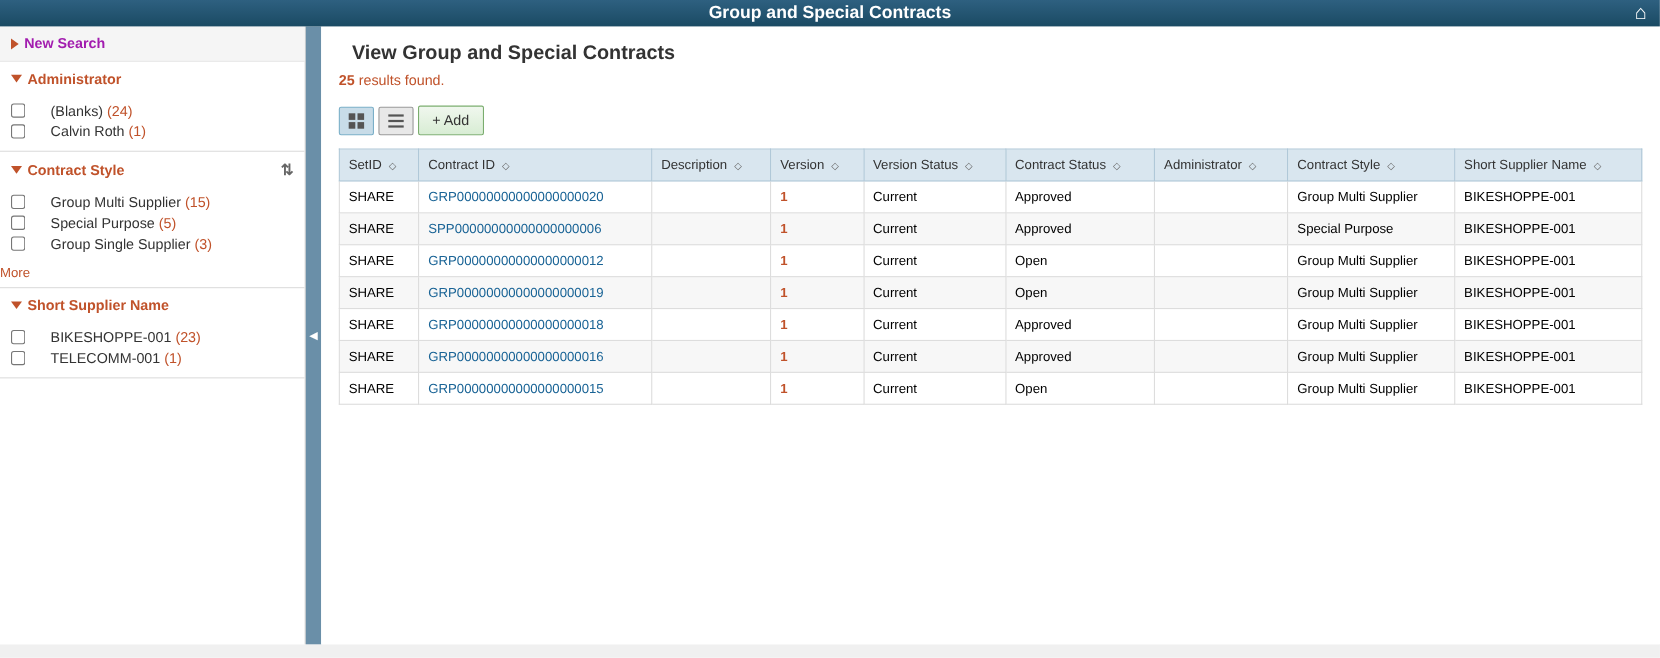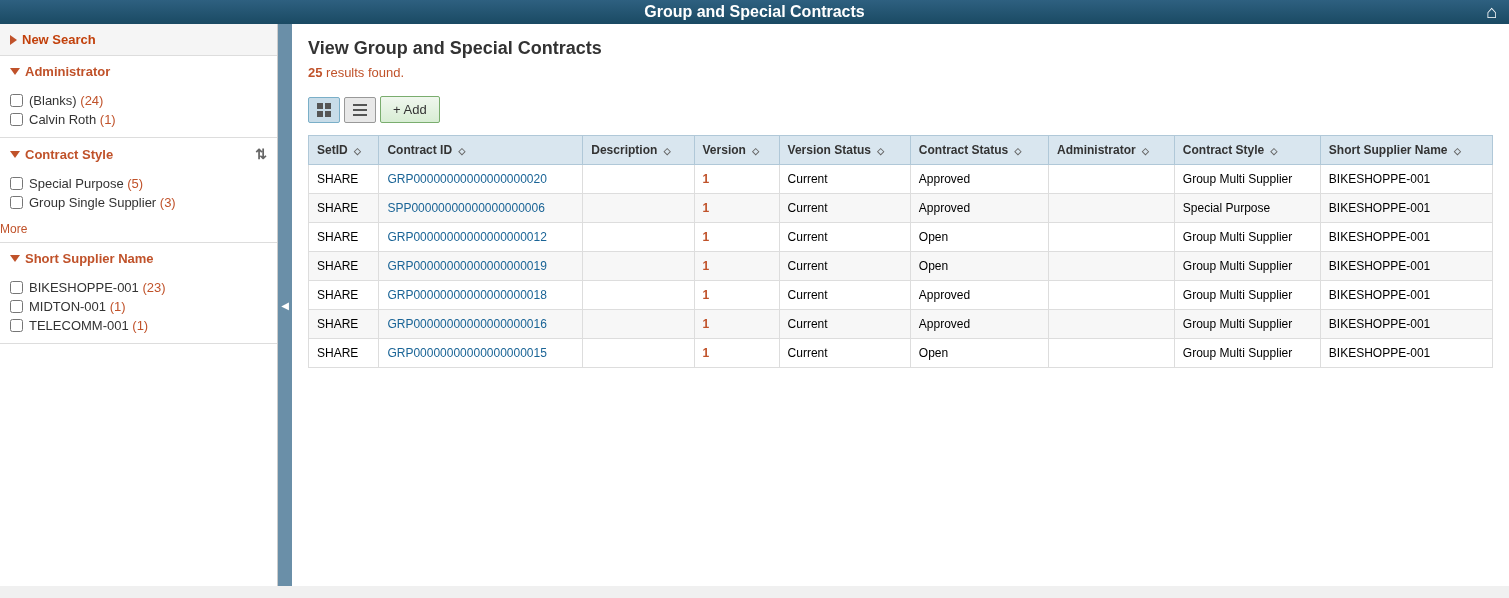--- a/index.html
+++ b/index.html
@@ -52,21 +52,21 @@
 
     .sidebar-section-header {
       padding: 8px 10px;
       font-weight: bold;
       cursor: pointer;
       display: flex;
       align-items: center;
       gap: 5px;
     }
     .sidebar-section-header.new-search {
-      color: #c2410c;
+      color: #a21caf;
       font-size: 13px;
       background: #f5f5f5;
     }
     .sidebar-section-header.collapsible {
       color: #c0522a;
       font-size: 13px;
     }
     .triangle-right {
       display: inline-block;
       width: 0; height: 0;
@@ -81,21 +81,21 @@
       border-right: 5px solid transparent;
       border-top: 7px solid #c0522a;
     }
 
     .sidebar-items {
       padding: 4px 10px 8px 10px;
     }
     .sidebar-item {
       display: flex;
       padding: 2px 0;
-      gap: 6px;
+      gap: 23px;
     }
     .sidebar-item input[type="checkbox"] {
       margin: 0;
       cursor: pointer;
     }
     .sidebar-item label {
       cursor: pointer;
       color: #333;
     }
     .sidebar-item label .count {
@@ -128,20 +128,21 @@
       padding: 14px 16px;
       overflow-y: auto;
       background: white;
     }
 
     .page-title {
       font-size: 18px;
       font-weight: bold;
       color: #333;
       margin-bottom: 6px;
+      margin-left: 12px;
     }
 
     .results-count {
       color: #c0522a;
       font-size: 13px;
       margin-bottom: 16px;
     }
     .results-count span.count {
       font-weight: bold;
     }
@@ -184,21 +185,21 @@
     .data-table {
       width: 100%;
       border-collapse: collapse;
       font-size: 12px;
     }
     .data-table th {
       background: #d9e6ef;
       border: 1px solid #b0c8d8;
       padding: 7px 8px;
       text-align: left;
-      font-weight: bold;
+      font-weight: normal;
       white-space: nowrap;
       color: #333;
     }
     .data-table th .sort-icon {
       display: inline-block;
       color: #666;
       font-size: 9px;
       margin-left: 3px;
     }
     .data-table td {
@@ -260,20 +261,24 @@
 
     <div class="sidebar-section">
       <div class="sidebar-section-header collapsible">
         <span class="triangle-down"></span>
         <span>Contract Style</span>
         <span style="margin-left:auto; font-size:14px; color:#666;">⇅</span>
       </div>
       <div class="sidebar-items">
         <div class="sidebar-item">
           <input type="checkbox" style="">
+          <label>Group Multi Supplier <span class="count">(15)</span></label>
+        </div>
+        <div class="sidebar-item">
+          <input type="checkbox" style="">
           <label>Special Purpose <span class="count">(5)</span></label>
         </div>
         <div class="sidebar-item">
           <input type="checkbox" style="">
           <label>Group Single Supplier <span class="count">(3)</span></label>
         </div>
       </div>
       <div class="more-link">
         <span>More</span>
       </div>
@@ -281,24 +286,20 @@
 
     <div class="sidebar-section">
       <div class="sidebar-section-header collapsible">
         <span class="triangle-down"></span>
         <span>Short Supplier Name</span>
       </div>
       <div class="sidebar-items">
         <div class="sidebar-item">
           <input type="checkbox" style="">
           <label>BIKESHOPPE-001 <span class="count">(23)</span></label>
-        </div>
-        <div class="sidebar-item">
-          <input type="checkbox" style="">
-          <label>MIDTON-001 <span class="count">(1)</span></label>
         </div>
         <div class="sidebar-item">
           <input type="checkbox" style="">
           <label>TELECOMM-001 <span class="count">(1)</span></label>
         </div>
       </div>
     </div>
 
   </div>
 

